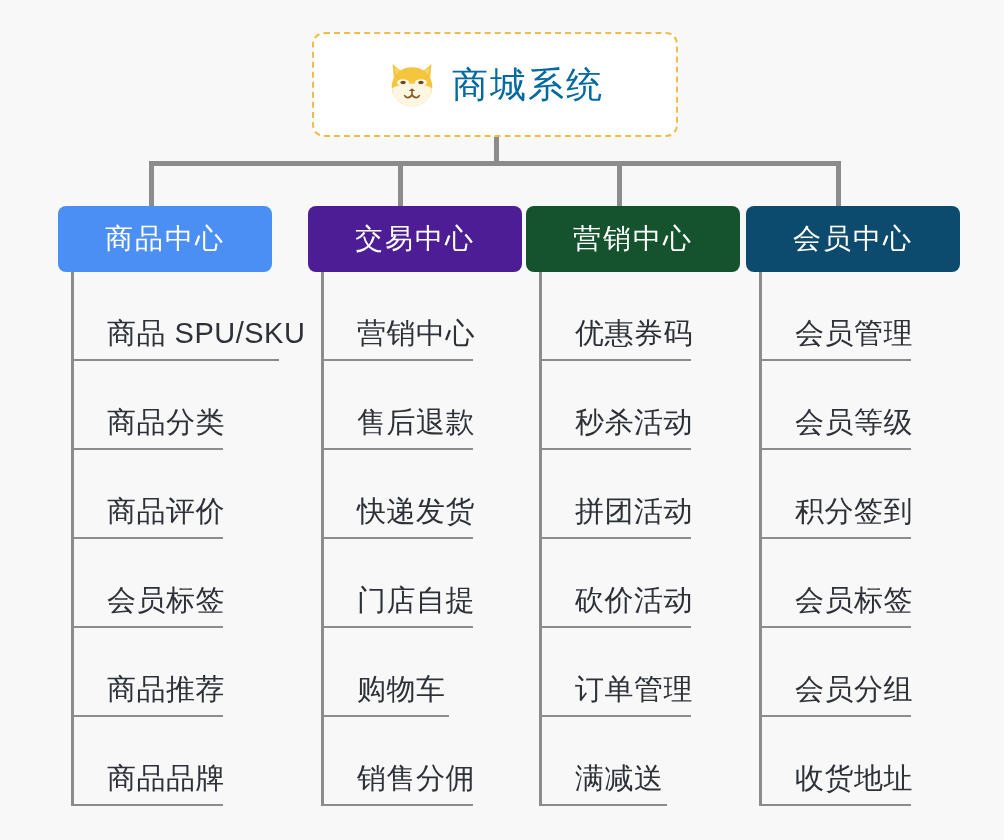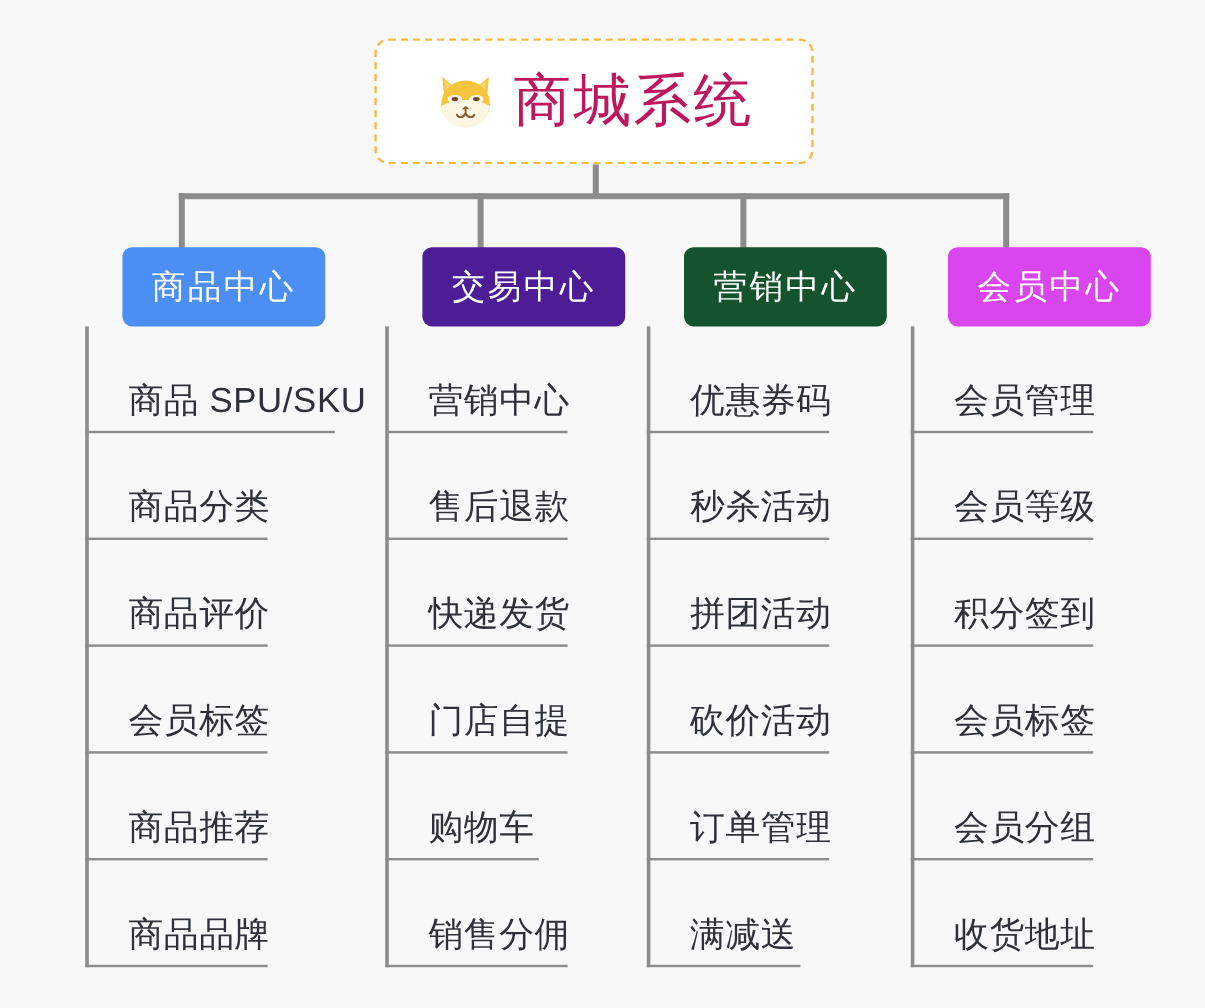--- a/index.html
+++ b/index.html
@@ -37,23 +37,23 @@
     justify-content: center;
     gap: 14px;
   }
   .root-icon {
     width: 52px;
     height: 52px;
     flex: 0 0 auto;
     display: block;
   }
   .root-title {
-    font-size: 48px;
+    font-size: 36px;
     line-height: 1;
-    color: #be185d;
+    color: #0369a1;
     letter-spacing: 2px;
     white-space: nowrap;
   }
 
   
   .conn {
     position: absolute;
     background: #8c8c8c;
   }
   .conn-v { width: 5px; }
@@ -61,31 +61,30 @@
 
   
   .column {
     position: absolute;
     top: 206px;
   }
   .cat-box {
     position: absolute;
     top: 0;
     left: 0;
-    width: 169px;
+    width: 214px;
     height: 66px;
     border-radius: 8px;
     display: flex;
     align-items: center;
     justify-content: center;
     color: #ffffff;
     font-size: 28px;
     letter-spacing: 2px;
     box-sizing: border-box;
-    margin-left: 44px;
   }
   .trunk {
     position: absolute;
     left: 13px;
     top: 66px;
     width: 3px;
     background: #8c8c8c;
   }
   .leaf-list {
     position: absolute;
@@ -240,21 +239,21 @@
             <span class="leaf-label">订单管理</span>
             <span class="leaf-underline" style="width: 152px;"></span>
           </li>
           <li class="leaf">
             <span class="leaf-label">满减送</span>
             <span class="leaf-underline" style="width: 128px;"></span>
           </li>
         </ul>
       </div>
       <div class="column" style="left: 746px;">
-        <div class="cat-box" style="background: #d946ef;">
+        <div class="cat-box" style="background: #0c4a6e;">
           <span>会员中心</span>
         </div>
         <div class="trunk" style="height: 534px;"></div>
         <ul class="leaf-list">
           <li class="leaf">
             <span class="leaf-label">会员管理</span>
             <span class="leaf-underline" style="width: 152px;"></span>
           </li>
           <li class="leaf">
             <span class="leaf-label">会员等级</span>

